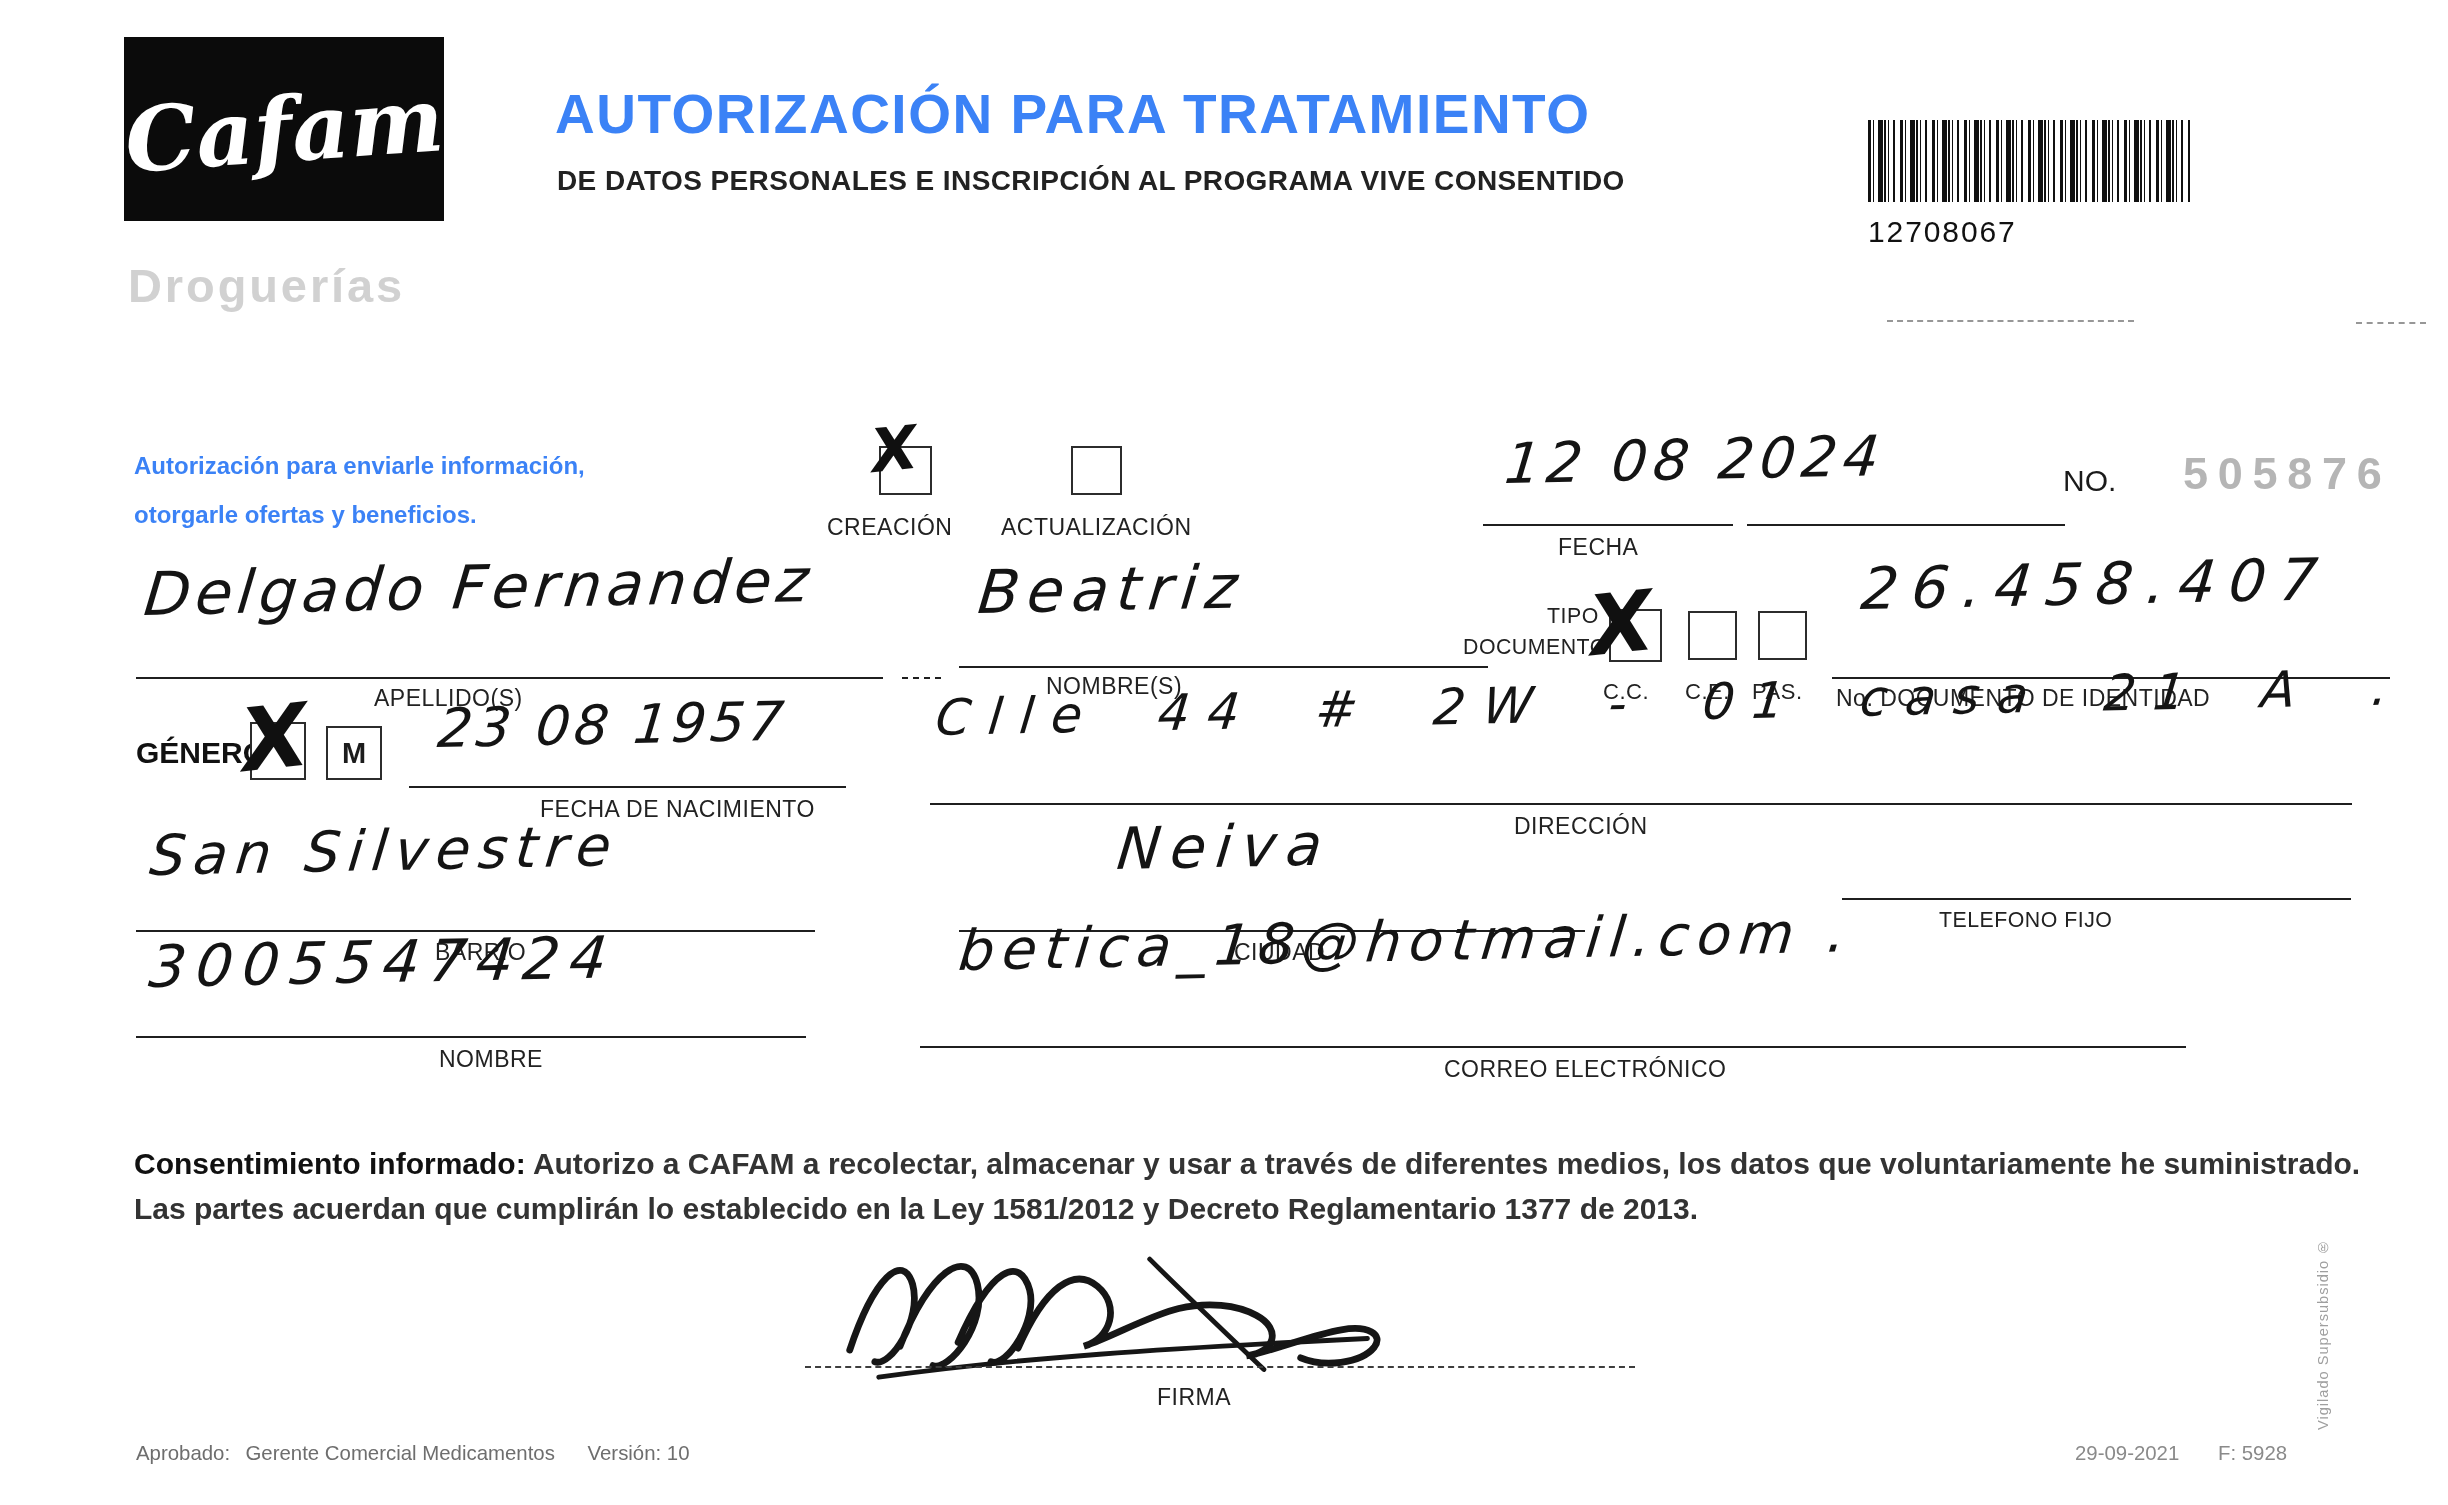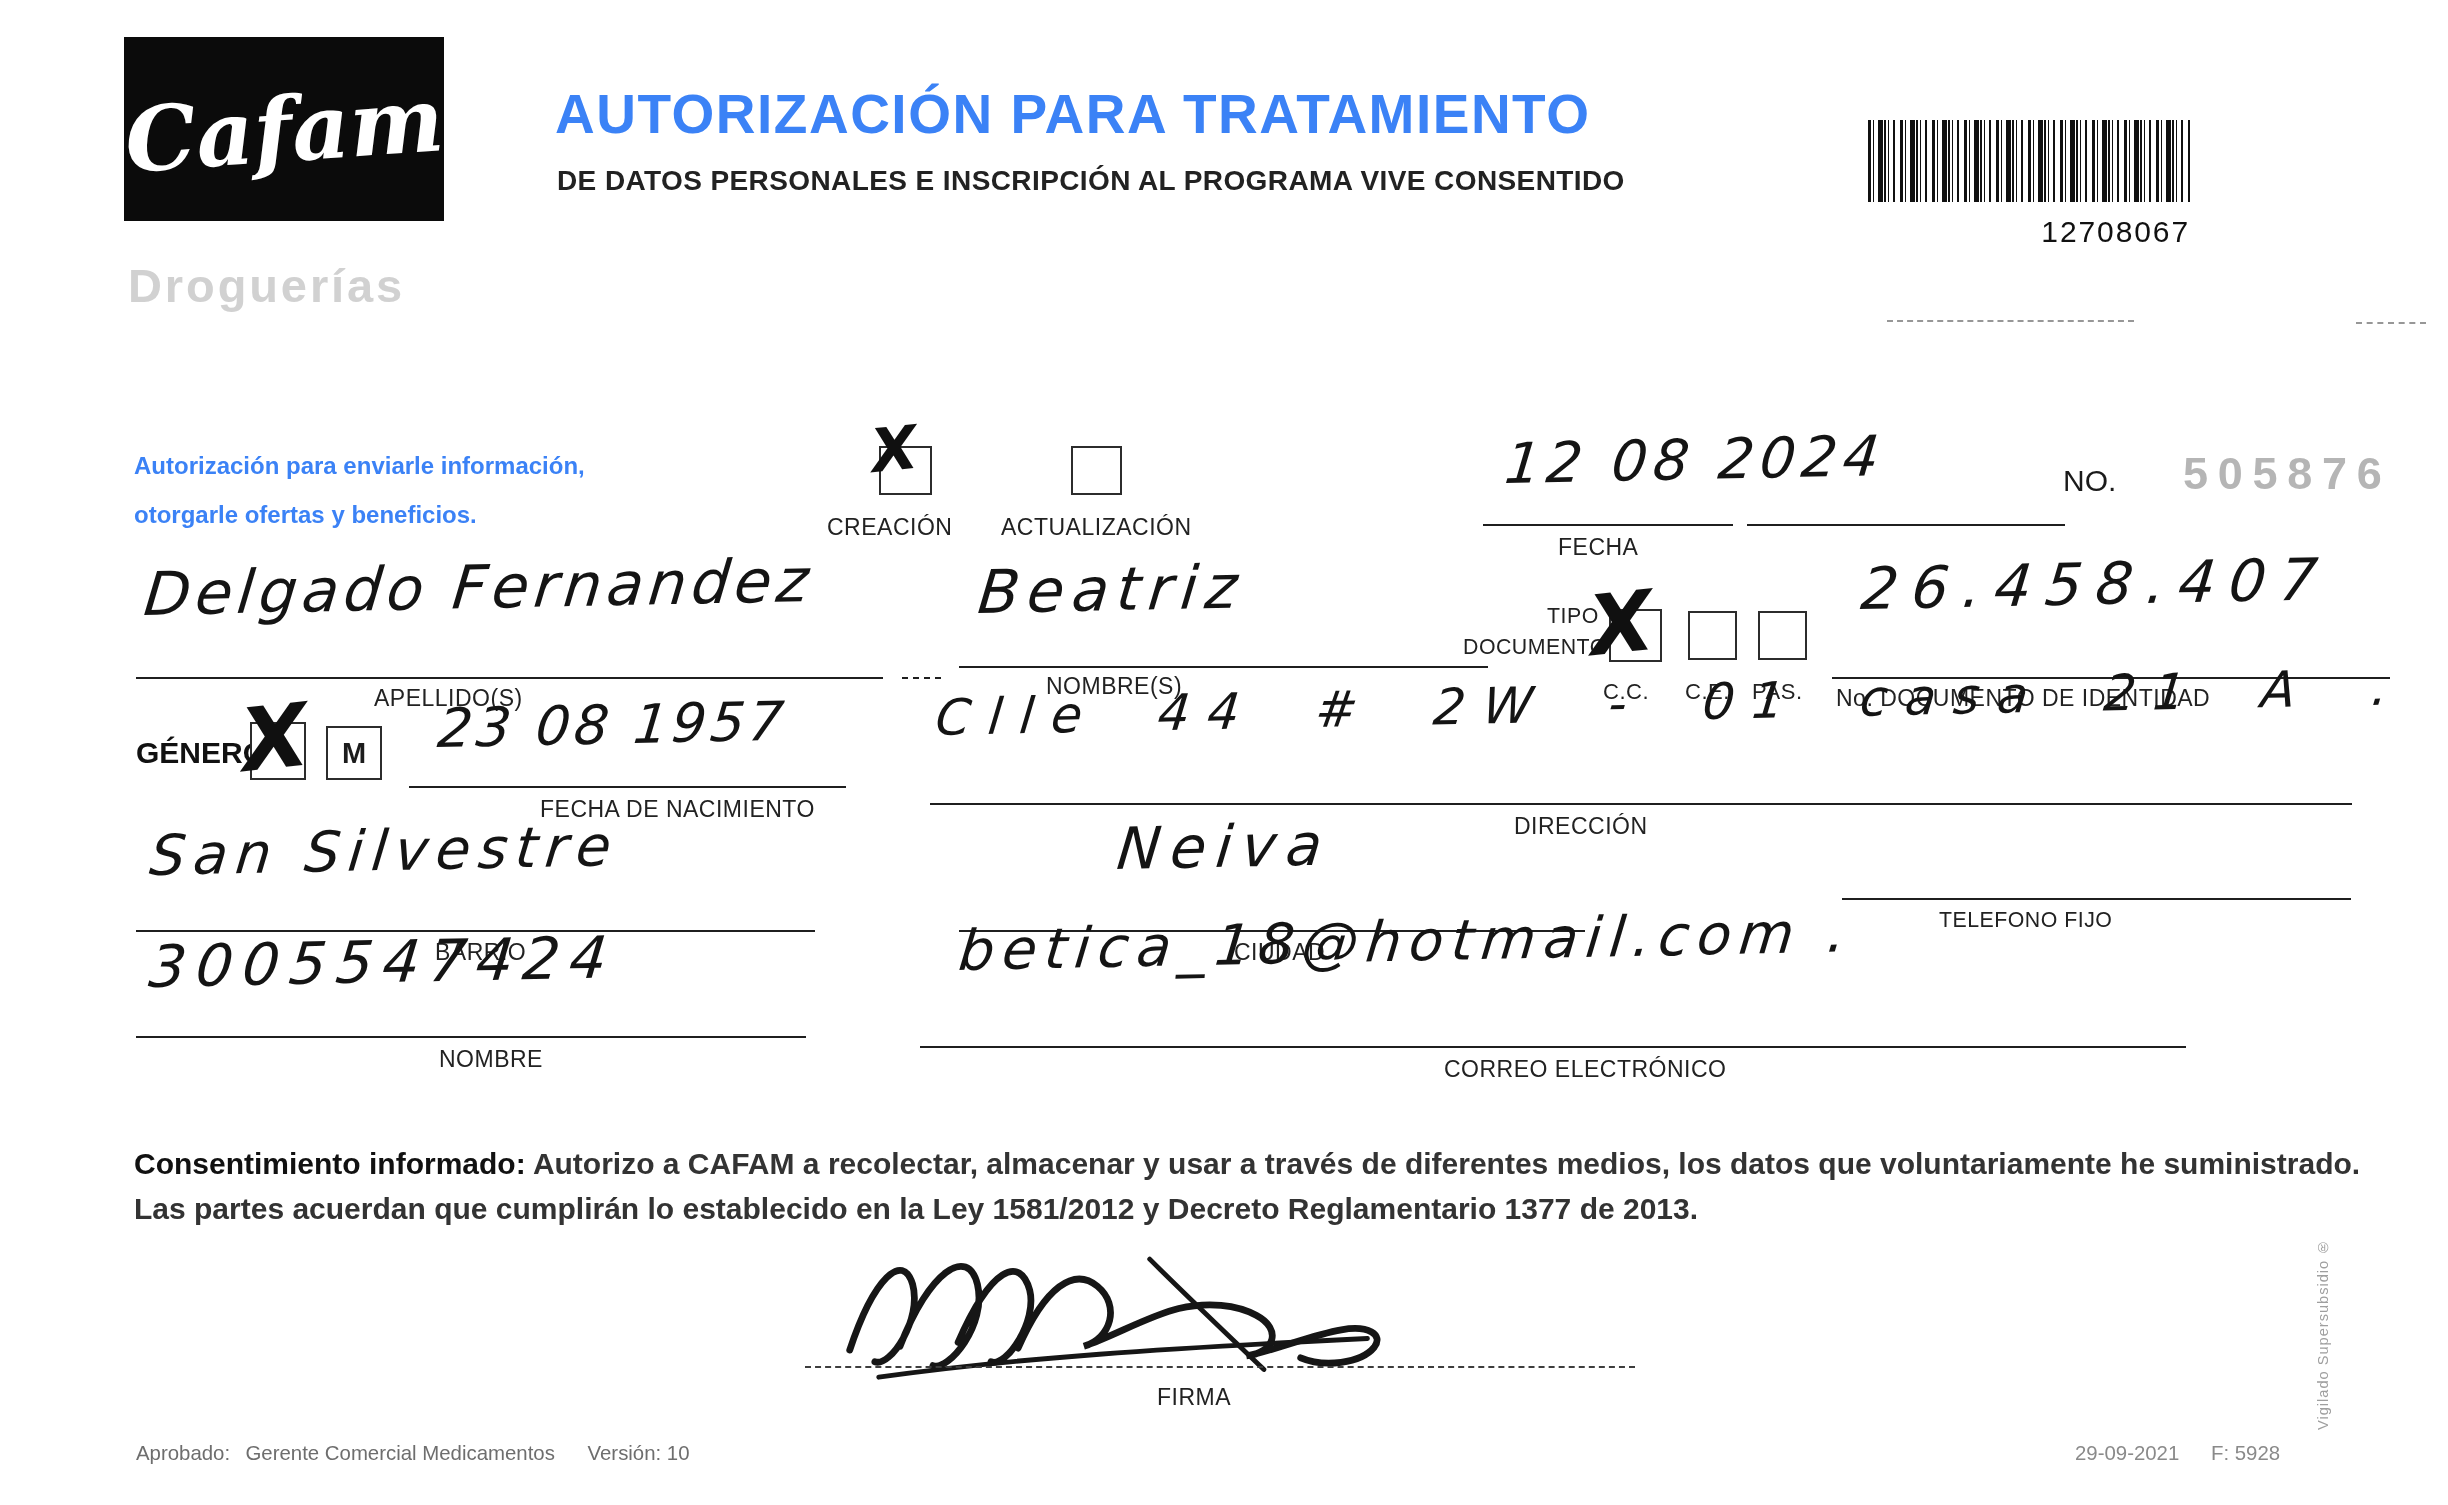--- a/index.html
+++ b/index.html
@@ -27,21 +27,21 @@
   .watermark{position:absolute;left:128px;top:258px;font-size:47px;font-weight:bold;color:#c9c9c9;
              letter-spacing:2.9px;opacity:.85;white-space:nowrap;}
   .barcode{position:absolute;left:1868px;top:120px;width:322px;height:82px;
            background:repeating-linear-gradient(90deg,
              #111 0px,#111 2.9px,#fff 2.9px,#fff 4.9px,
              #111 4.9px,#111 5.8px,#fff 5.8px,#fff 9.7px,
              #111 9.7px,#111 14.6px,#fff 14.6px,#fff 16.5px,
              #111 16.5px,#111 18.4px,#fff 18.4px,#fff 20.4px,
              #111 20.4px,#111 21.3px,#fff 21.3px,#fff 25px,
              #111 25px,#111 27px,#fff 27px,#fff 32px);}
-  .barcode-num{position:absolute;left:1868px;top:215px;width:322px;text-align:right;
+  .barcode-num{position:absolute;left:1868px;top:215px;width:322px;text-align:left;
                font-size:30px;color:#111;letter-spacing:1.9px;}
   .stamp{position:absolute;left:2183px;top:448px;font-size:45px;color:#b5b5b5;
          letter-spacing:9.7px;font-weight:bold;white-space:nowrap;}
   .consent{position:absolute;left:134px;top:1141px;width:2227px;font-size:30px;
            line-height:1.5;color:#333;white-space:normal;font-weight:bold;}
   .consent b{color:#111;}
   .footer-txt{position:absolute;font-size:20.4px;color:#6e6e6e;white-space:nowrap;}
   .side-vert{position:absolute;left:2315px;top:1221px;height:209px;writing-mode:vertical-rl;
              transform:rotate(180deg);font-size:14.6px;color:#9f9f9f;letter-spacing:1px;white-space:nowrap;}
   .dash-art{position:absolute;height:0;border-top:2.9px dashed #979797;}
@@ -154,18 +154,18 @@
   <div class="dashed-line" style="left:805px;top:1366px;width:830px;"></div>
   <div class="lbl" style="left:1157px;top:1376px;margin-top:8px;">FIRMA</div>
 
   <div class="footer-txt" style="left:136px;top:1442px;">
     <span>Aprobado:</span>
     <span style="margin-left:9.7px;">Gerente Comercial Medicamentos</span>
     <span style="margin-left:27px;">Versión: 10</span>
   </div>
   <div class="footer-txt" style="left:2075px;top:1442px;color:#8a8a8a;">
     <span>29-09-2021</span>
-    <span style="margin-left:26px;">F: 5928</span>
+    <span style="margin-left:33px;">F: 5928</span>
   </div>
   <div class="side-vert">Vigilado Supersubsidio ®</div>
 
 </div>
 
 
 </body></html>

